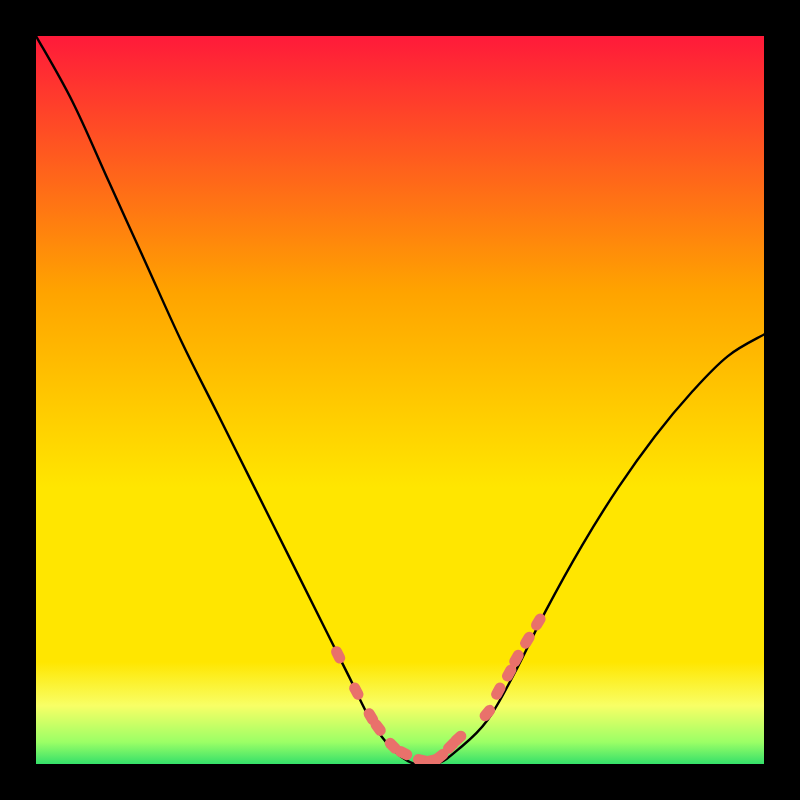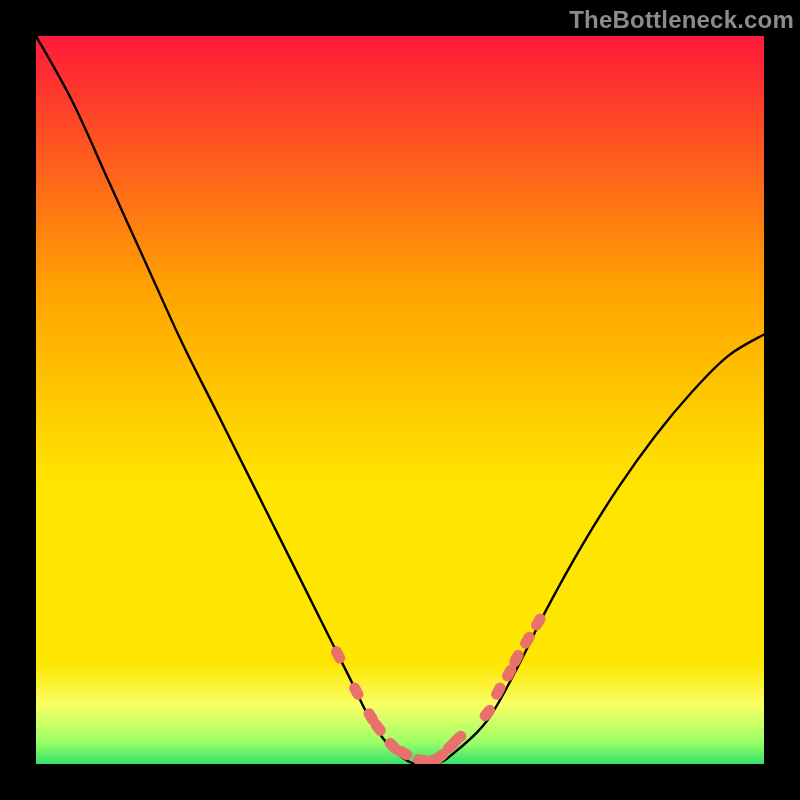--- a/index.html
+++ b/index.html
@@ -34,21 +34,20 @@
     font-size: 24px;
     font-weight: 600;
     color: #8b8b8b;
     letter-spacing: 0.2px;
   }
 </style>
 </head>
 <body>
 
 <div class="frame">
-  <div class="watermark">TheBottleneck.com</div>
 
   <div class="plot">
     <svg id="chart-svg" width="728" height="728" viewBox="0 0 728 728" preserveAspectRatio="none">
       <defs>
         <linearGradient id="bg-grad" x1="0" y1="0" x2="0" y2="1">
           <stop id="g0" offset="0%" stop-color="#ff1a3a"></stop>
           <stop id="g1" offset="35%" stop-color="#ffa300"></stop>
           <stop id="g2" offset="62%" stop-color="#ffe600"></stop>
           <stop id="g3" offset="86%" stop-color="#ffe600"></stop>
           <stop id="g4" offset="92%" stop-color="#f8ff66"></stop>

